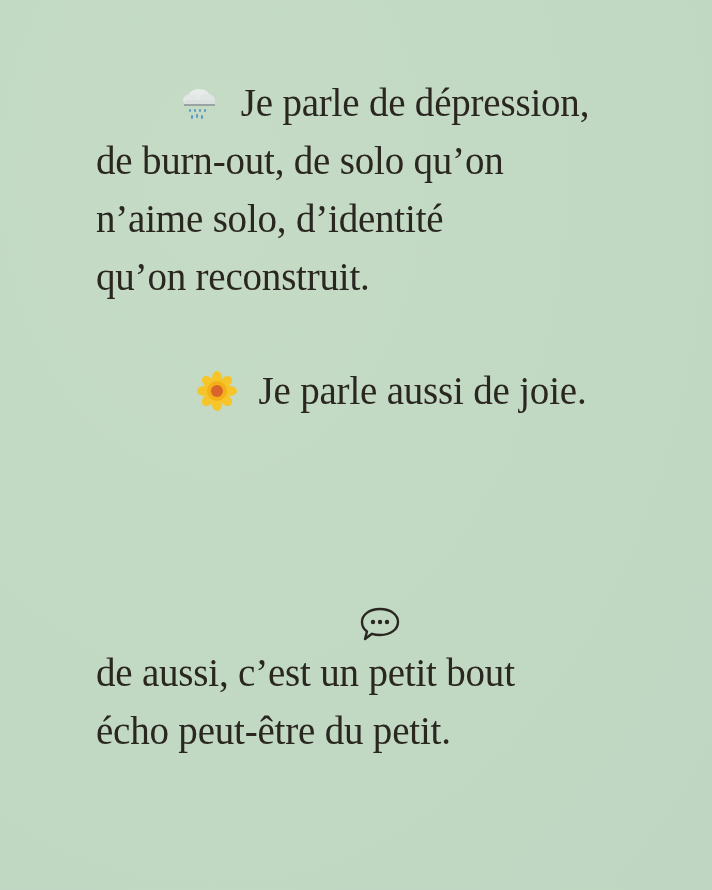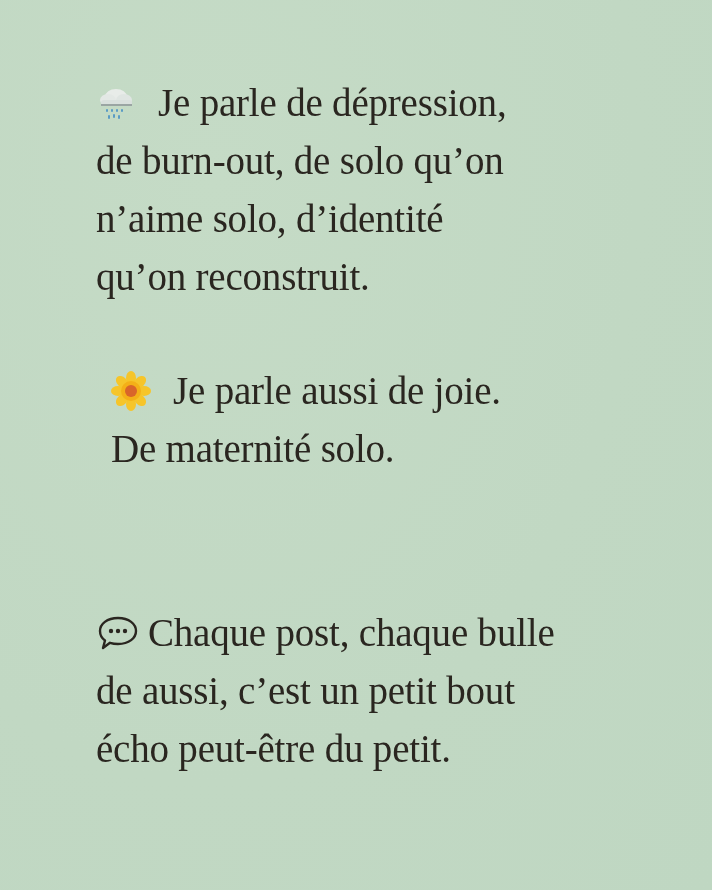--- a/index.html
+++ b/index.html
@@ -29,20 +29,21 @@
       display: block;
       font-family: "Liberation Serif", "DejaVu Serif", serif;
       font-size: 39px;
       line-height: 58px;
       letter-spacing: -0.2px;
       white-space: nowrap;
     }
     .lead {
       display: flex;
       align-items: center;
+      justify-content: center;
     }
     .emoji {
       display: inline-block;
       width: 40px;
       height: 40px;
       margin-right: 22px;
       flex: 0 0 auto;
     }
     .emoji.bubble {
       margin-right: 8px;
@@ -97,32 +98,30 @@
             <ellipse cx="29" cy="11" rx="5" ry="7" transform="rotate(45 29 11)"></ellipse>
             <ellipse cx="11" cy="29" rx="5" ry="7" transform="rotate(45 11 29)"></ellipse>
             <ellipse cx="29" cy="29" rx="5" ry="7" transform="rotate(-45 29 29)"></ellipse>
           </g>
           <circle cx="20" cy="20" r="10" fill="#f4b018"></circle>
           <circle cx="20" cy="20" r="6" fill="#d9652a"></circle>
         </svg>
       </span>
       <span class="line">Je parle aussi de joie.</span>
     </div>
-    <span class="line">De maternité solo.</span>
   </div>
 
   <div class="block" id="block-3">
     <div class="lead">
       <span class="emoji bubble">
         <svg width="44" height="40" viewBox="0 0 44 40">
           <path d="M22 5 C33 5 40 11 40 18 C40 25 33 31 22 31 C19 31 16.5 30.6 14 29.8 L7 35 L9 27.5 C5.5 25 4 21.6 4 18 C4 11 11 5 22 5 Z" fill="none" stroke="#2a2620" stroke-width="2.4" stroke-linejoin="round"></path>
           <circle cx="15" cy="18" r="2.2" fill="#2a2620"></circle>
           <circle cx="22" cy="18" r="2.2" fill="#2a2620"></circle>
           <circle cx="29" cy="18" r="2.2" fill="#2a2620"></circle>
         </svg>
       </span>
-      <span class="line">Chaque post, chaque bulle</span>
     </div>
     <span class="line">de aussi, c’est un petit bout</span>
     <span class="line">écho peut-être du petit.</span>
   </div>
 
 </div>
 
 </body></html>

